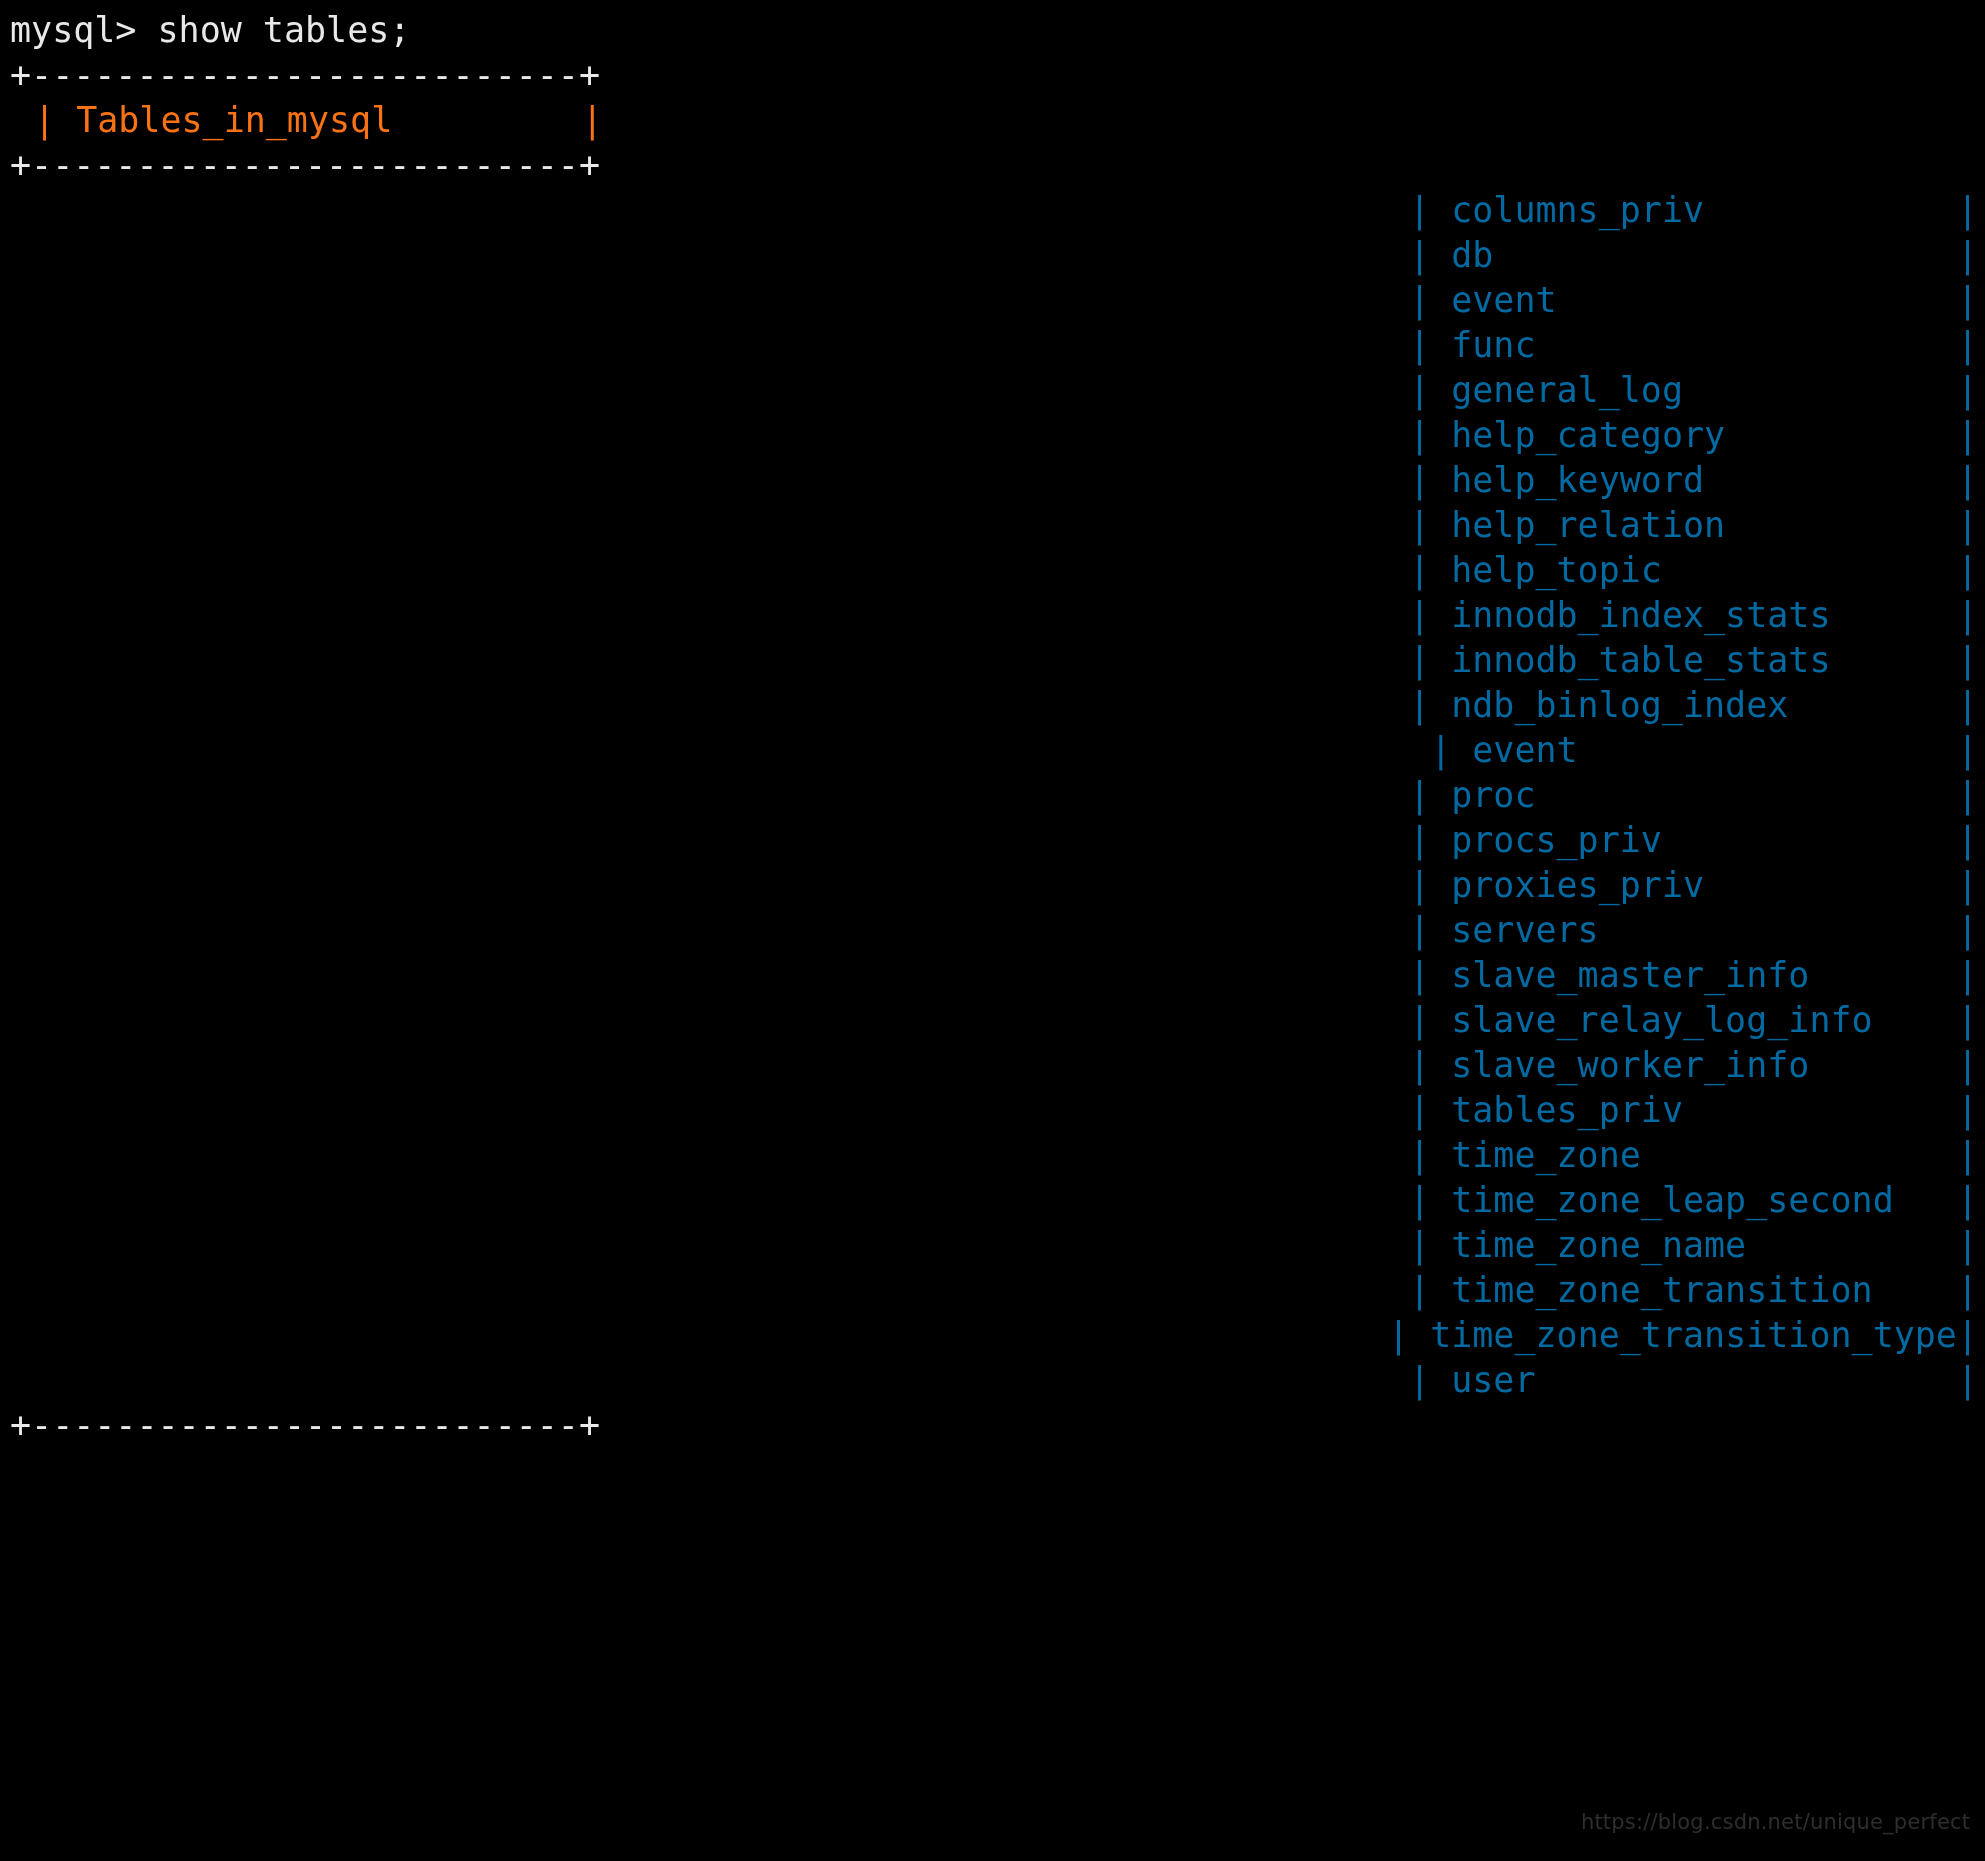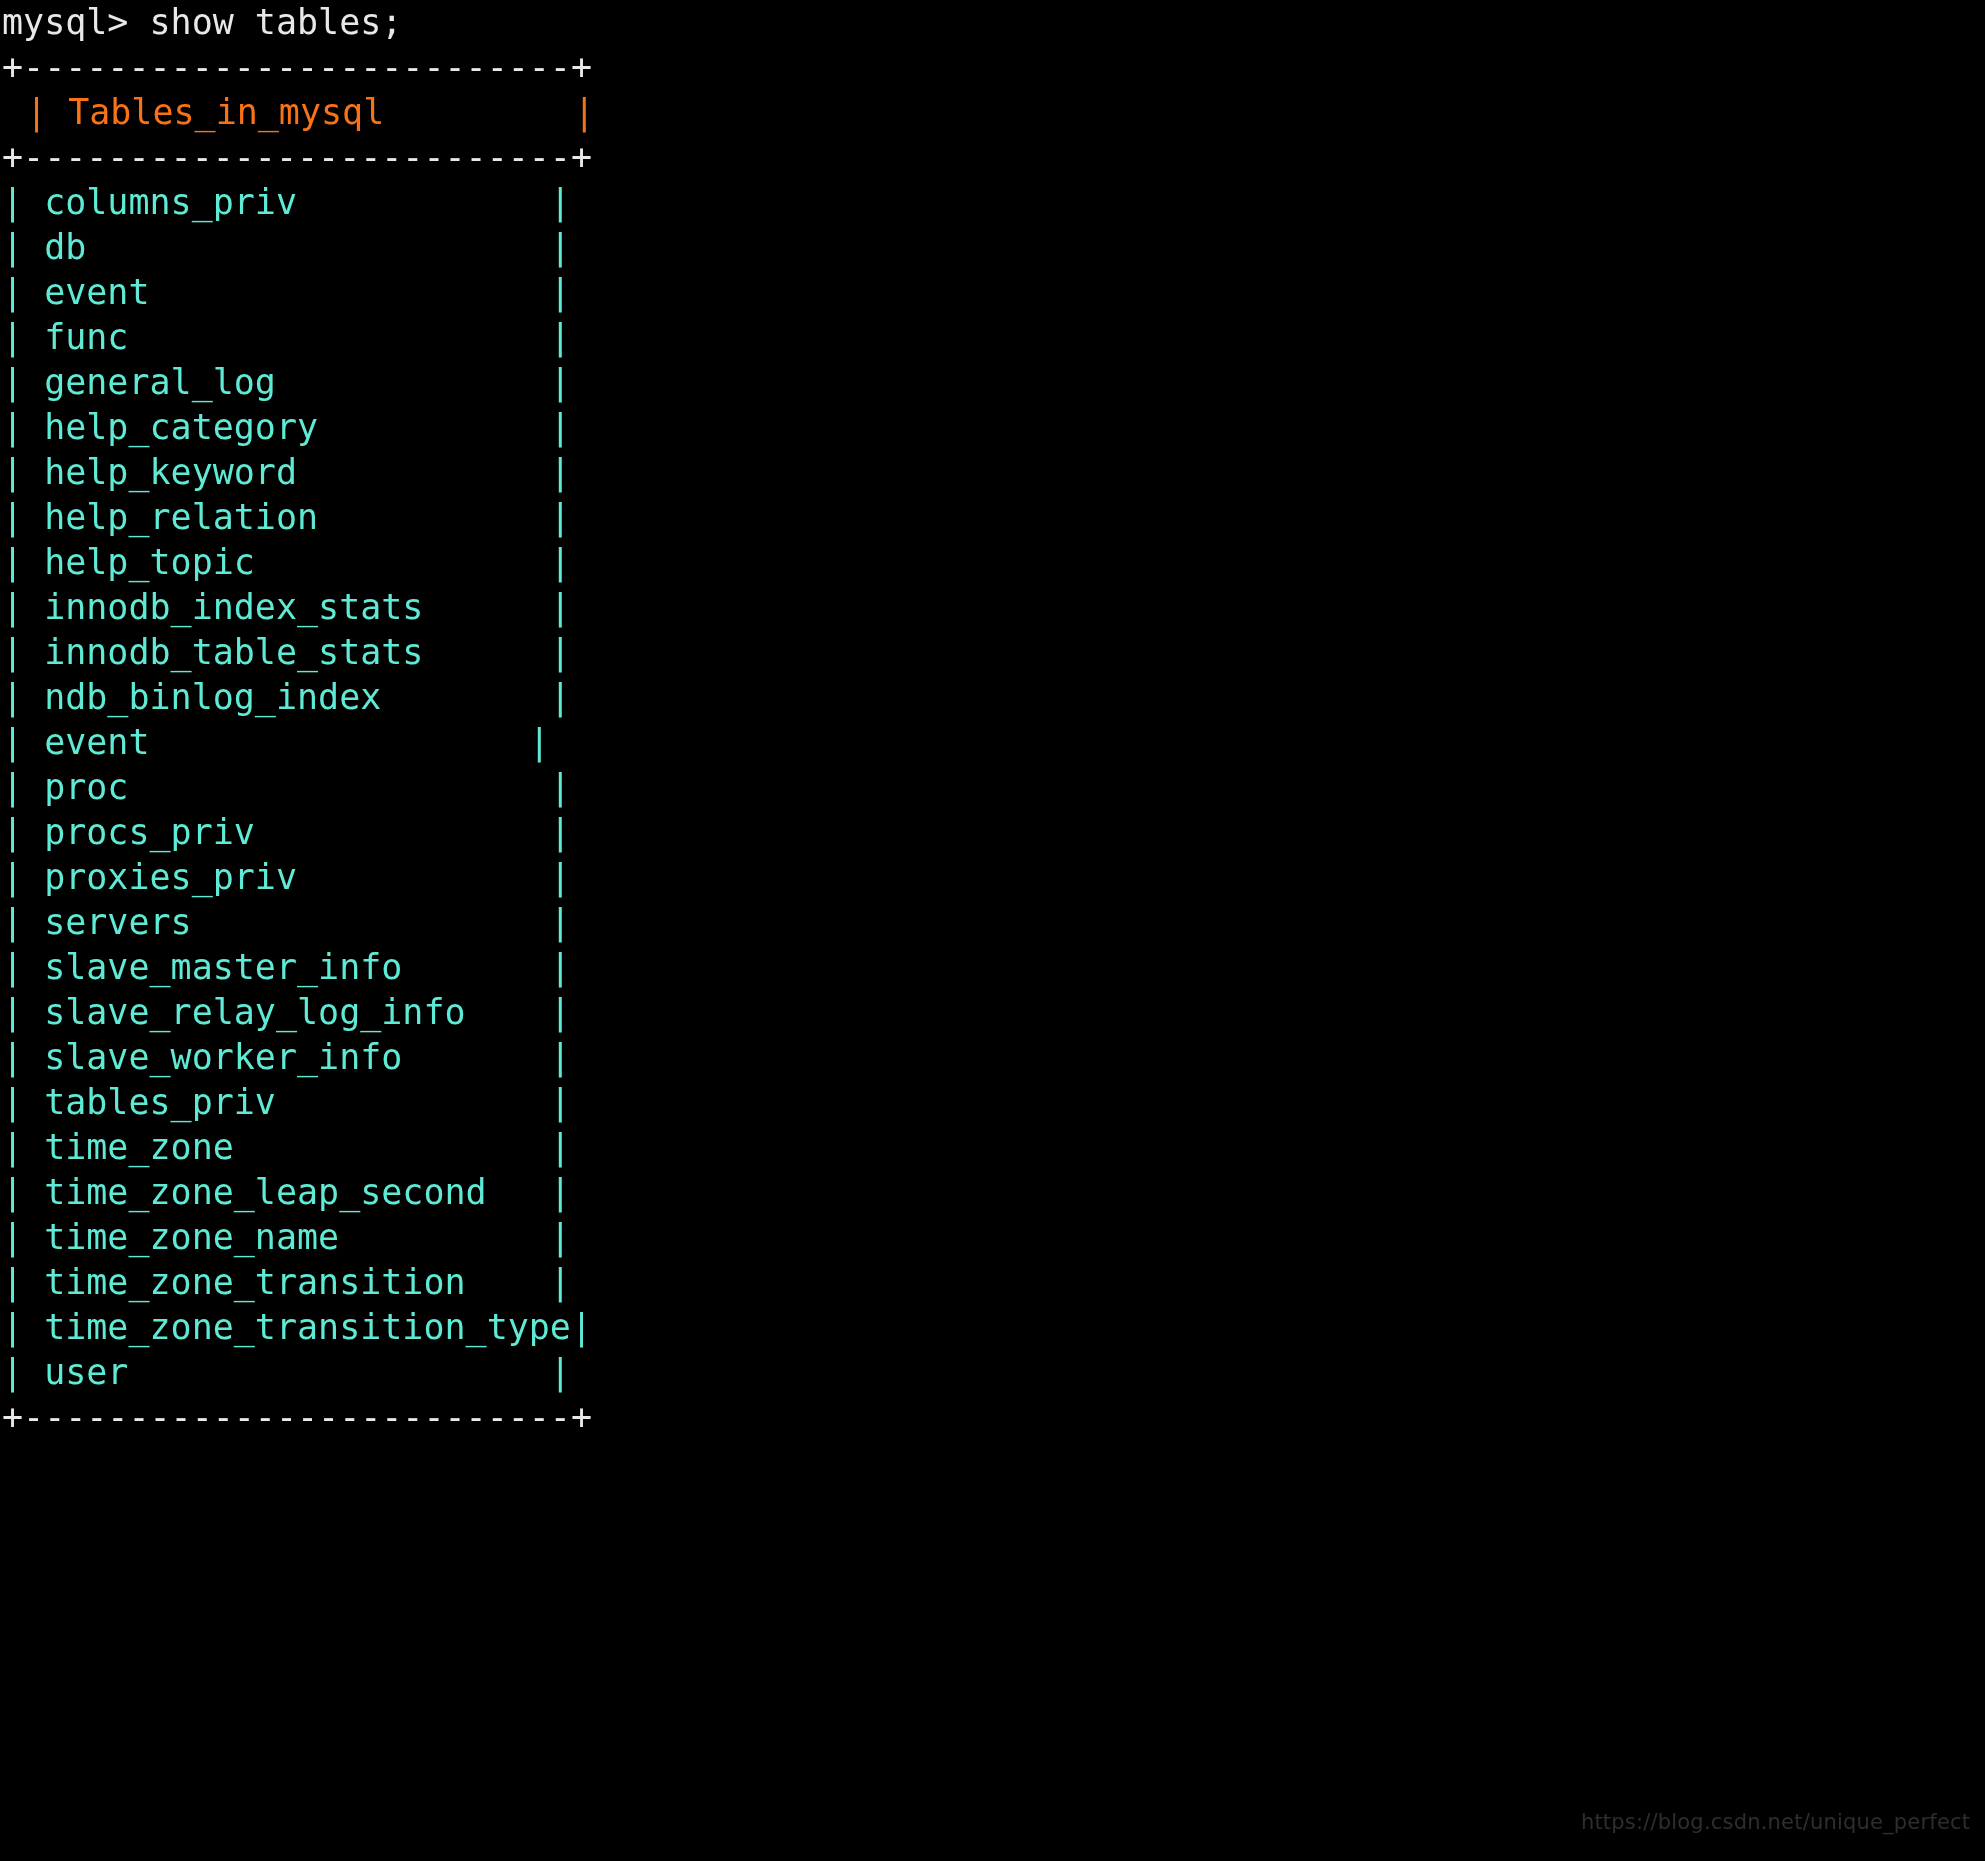--- a/index.html
+++ b/index.html
@@ -14,21 +14,21 @@
     position: relative;
     font-family: "DejaVu Sans Mono", "Liberation Mono", monospace;
   }
   #terminal {
     position: absolute;
     left: 0;
     top: 0;
     width: 1986px;
     height: 1862px;
     background: #000000;
-    padding: 0;
+    padding: 8px;
     box-sizing: border-box;
   }
   .term-line {
     font-family: "DejaVu Sans Mono", "Liberation Mono", monospace;
     font-size: 35px;
     line-height: 45px;
     color: #e8e8e8;
     white-space: pre;
     letter-spacing: 0px;
     padding-left: 2px;
@@ -38,21 +38,22 @@
     color: #e8e8e8;
   }
   .rule-line {
     color: #e8e8e8;
   }
   .header-line {
     color: #f97316;
     margin-left: 24px;
   }
   .row-line {
-    color: #5eead4;
+    color: #0369a1;
+    text-align: right;
   }
   #watermark {
     position: absolute;
     right: 15.8px;
     bottom: 27.6px;
     font-family: "DejaVu Sans", "Liberation Sans", sans-serif;
     font-size: 21px;
     color: #2e2e2e;
     white-space: pre;
     letter-spacing: 0.2px;

